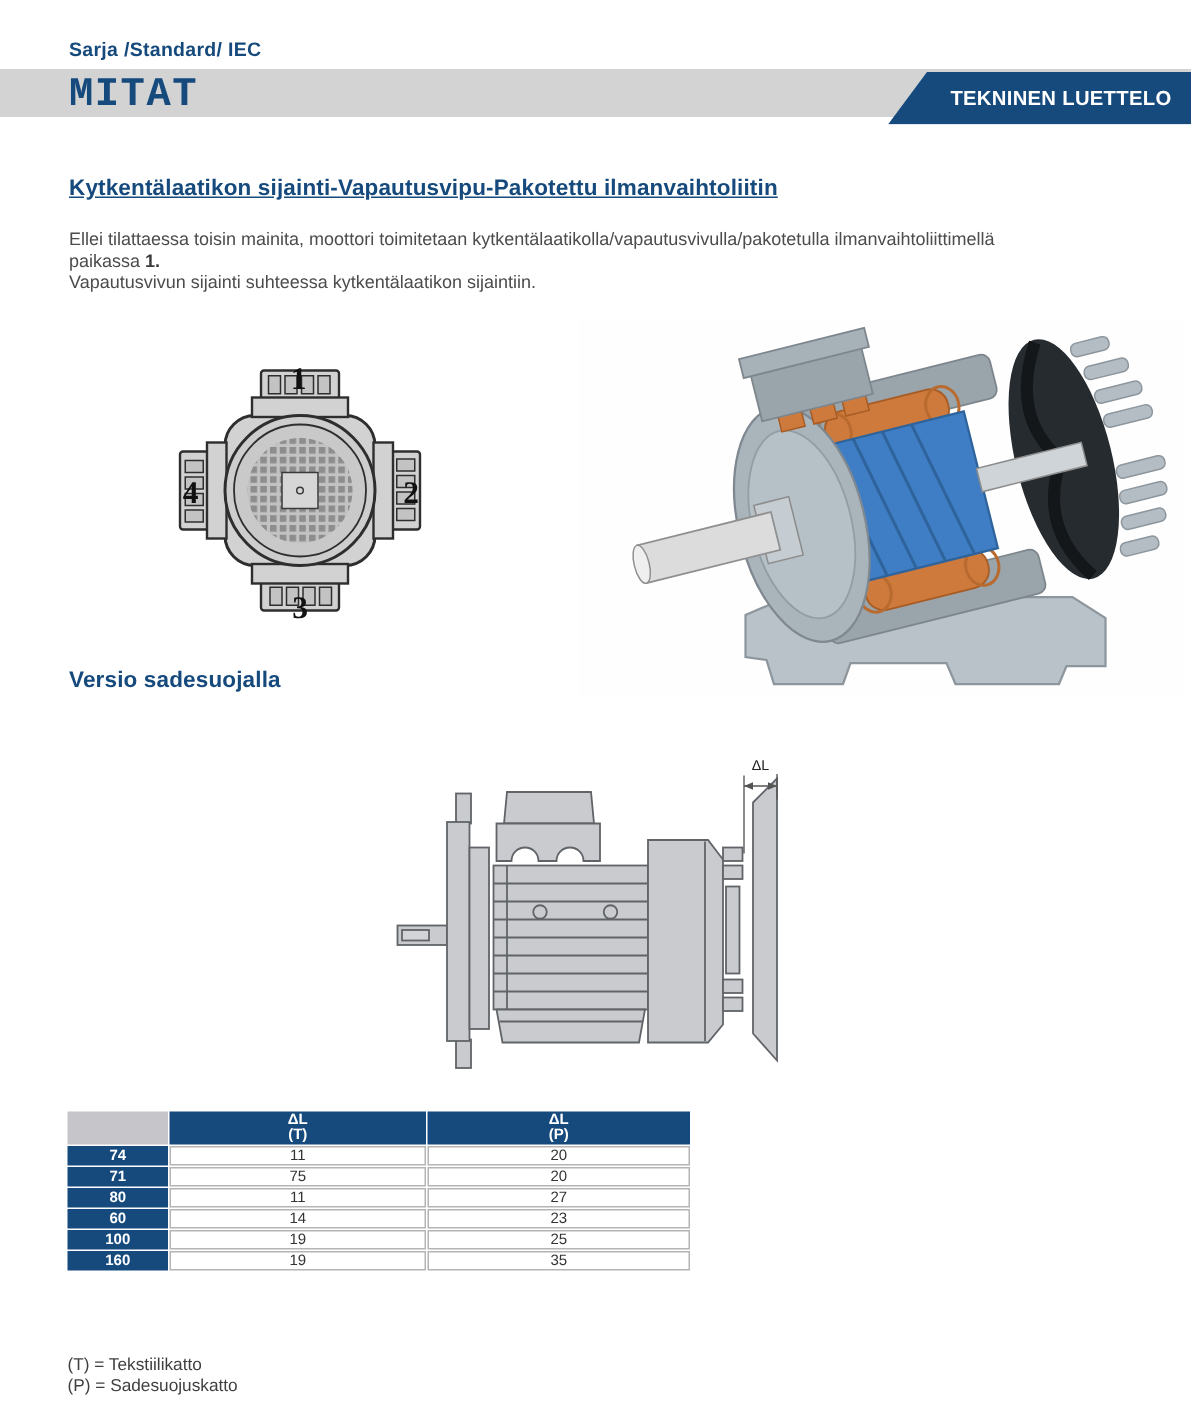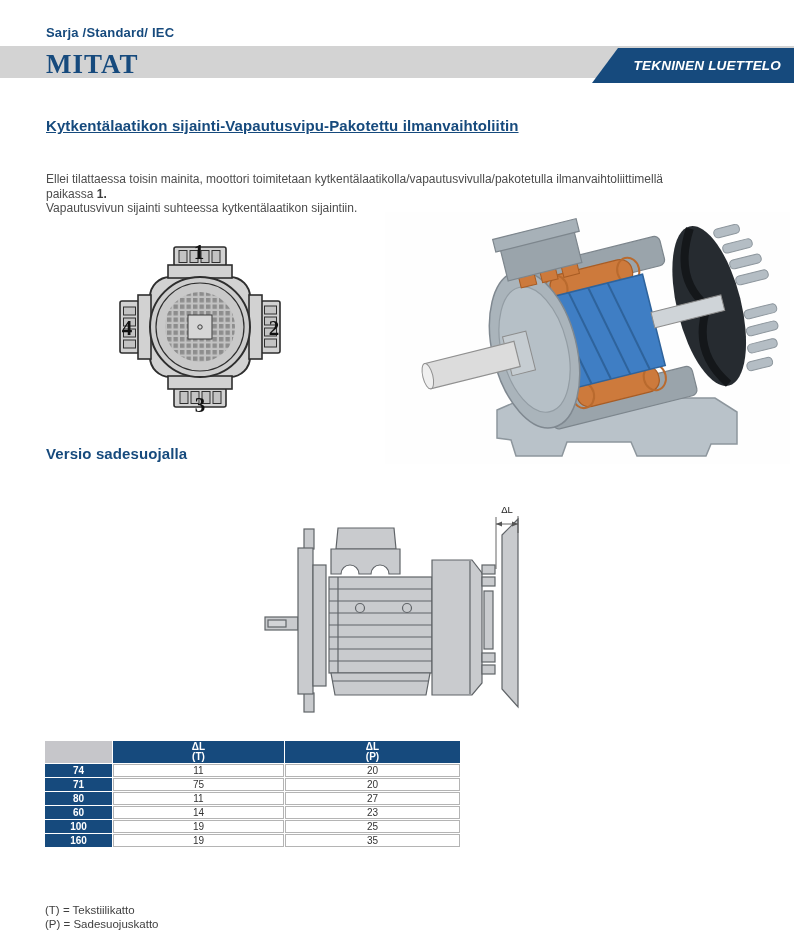--- a/index.html
+++ b/index.html
@@ -14,38 +14,38 @@
     --body-text:#4c4c4c;
     --tbl-border:#b4b4b4;
     --tbl-corner:#c6c6ca;
   }
   .abs{position:absolute;}
   .breadcrumb{
     left:46px;top:25px;color:var(--navy);font-weight:bold;font-size:13px;letter-spacing:.2px;
   }
   .gray-band{left:0;top:46px;width:794px;height:32px;background:var(--band-gray);}
   .page-title{
-    left:46px;top:49px;color:var(--navy);font-family:Liberation Serif, serif;
+    left:46px;top:49px;color:var(--navy);font-family:Liberation Mono, monospace;
     font-size:27px;font-weight:bold;letter-spacing:1px;
   }
   .blue-band{
     left:592px;top:48px;width:202px;height:35px;background:var(--navy);
     clip-path:polygon(26px 0,100% 0,100% 100%,0 100%);
     display:flex;align-items:center;justify-content:flex-end;
     padding-right:13px;box-sizing:border-box;
-    color:#fff;font-weight:bold;font-size:13.5px;letter-spacing:.2px;font-style:italic;
+    color:#fff;font-weight:bold;font-size:13.5px;letter-spacing:.2px;
   }
   .sec-heading{
     left:46px;color:var(--navy);font-weight:bold;font-size:15px;letter-spacing:.1px;
   }
   .h1{top:117px;text-decoration:underline;}
   .h2{top:445px;text-align:center;}
   .bodytext{
     left:46px;top:152px;width:710px;color:var(--body-text);
-    font-size:12px;line-height:14.5px;margin-top:20px;
+    font-size:12px;line-height:14.5px;
   }
   .bodytext b{color:#3c3c3c;}
   .pos-diagram{left:115px;top:233px;}
   .motor-photo{left:385px;top:212px;}
   .outline-drawing{left:260px;top:503px;}
 
   table.dim-table{
     position:absolute;left:44px;top:740px;
     border-collapse:separate;border-spacing:1.5px;
     table-layout:fixed;

